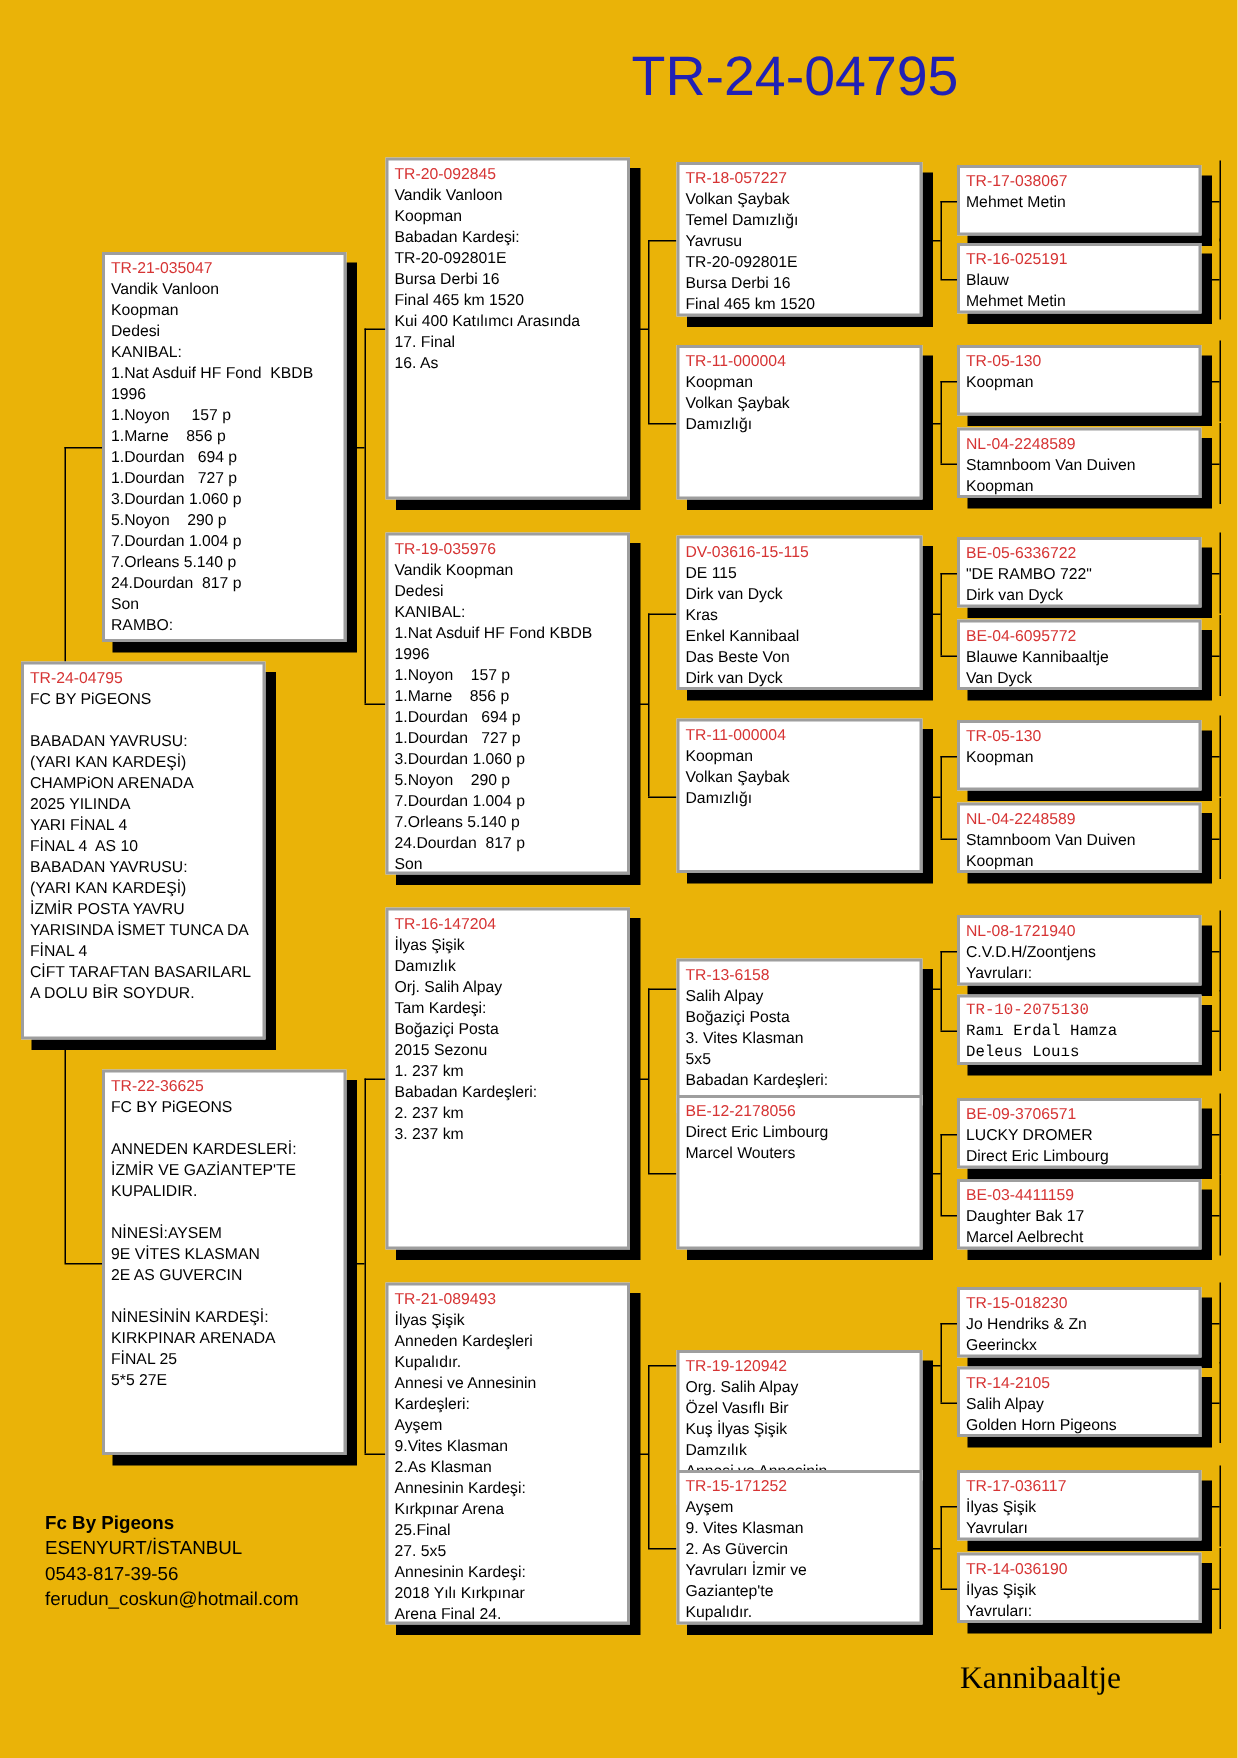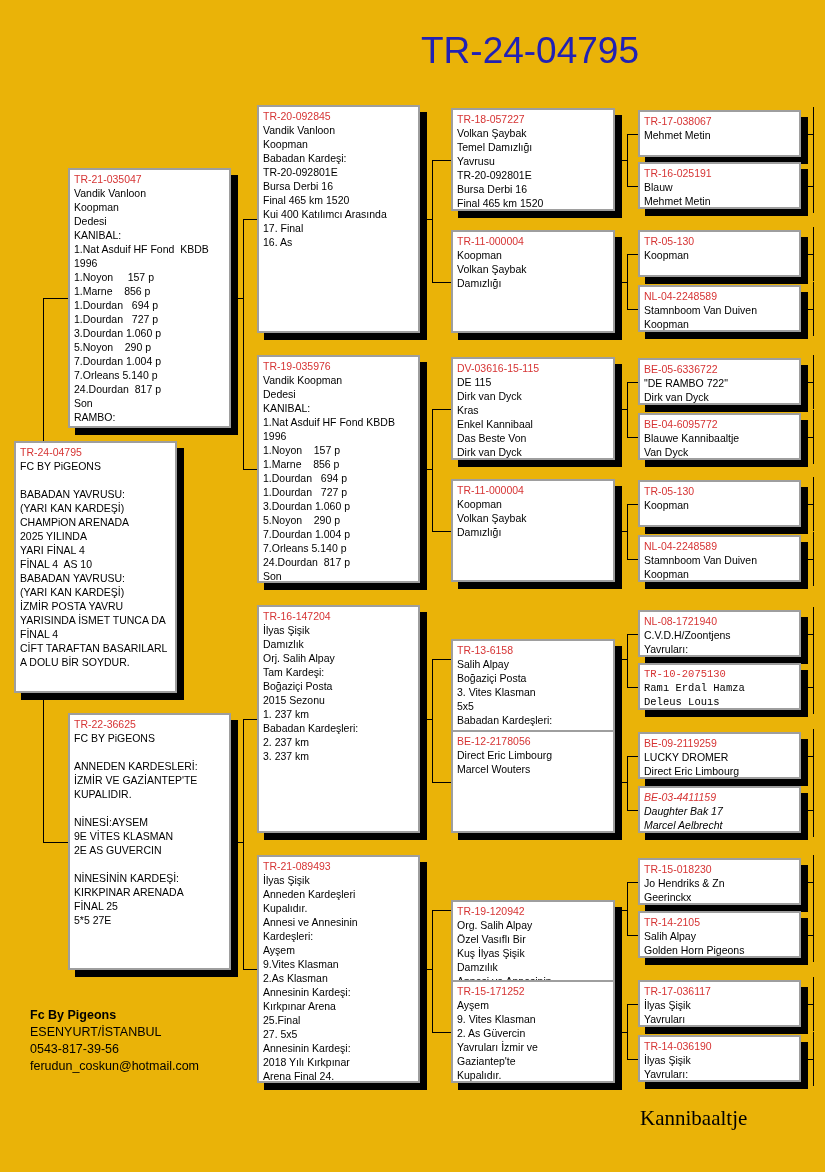--- a/index.html
+++ b/index.html
@@ -175,22 +175,22 @@
       <div class="box" style="left: 638px; top: 110px; width: 163px; height: 47px;"><div class="code">TR-17-038067</div><div class="ln">Mehmet Metin</div></div>
       <div class="box" style="left: 638px; top: 162px; width: 163px; height: 47px;"><div class="code">TR-16-025191</div><div class="ln">Blauw</div><div class="ln">Mehmet Metin</div></div>
       <div class="box" style="left: 638px; top: 230px; width: 163px; height: 47px;"><div class="code">TR-05-130</div><div class="ln">Koopman</div></div>
       <div class="box" style="left: 638px; top: 285px; width: 163px; height: 47px;"><div class="code">NL-04-2248589</div><div class="ln">Stamnboom Van Duiven</div><div class="ln">Koopman</div></div>
       <div class="box" style="left: 638px; top: 358px; width: 163px; height: 47px;"><div class="code">BE-05-6336722</div><div class="ln">"DE RAMBO 722"</div><div class="ln">Dirk van Dyck</div></div>
       <div class="box" style="left: 638px; top: 413px; width: 163px; height: 47px;"><div class="code">BE-04-6095772</div><div class="ln">Blauwe Kannibaaltje</div><div class="ln">Van Dyck</div></div>
       <div class="box" style="left: 638px; top: 480px; width: 163px; height: 47px;"><div class="code">TR-05-130</div><div class="ln">Koopman</div></div>
       <div class="box" style="left: 638px; top: 535px; width: 163px; height: 47px;"><div class="code">NL-04-2248589</div><div class="ln">Stamnboom Van Duiven</div><div class="ln">Koopman</div></div>
       <div class="box" style="left: 638px; top: 610px; width: 163px; height: 47px;"><div class="code">NL-08-1721940</div><div class="ln">C.V.D.H/Zoontjens</div><div class="ln">Yavruları:</div></div>
       <div class="box" style="left: 638px; top: 663px; width: 163px; height: 47px; font-family: Liberation Mono, monospace;"><div class="code">TR-10-2075130</div><div class="ln">Ramı Erdal Hamza</div><div class="ln">Deleus Louıs</div></div>
-      <div class="box" style="left: 638px; top: 732px; width: 163px; height: 47px;"><div class="code">BE-09-2119259</div><div class="ln">LUCKY DROMER</div><div class="ln">Direct Eric Limbourg</div></div>
-      <div class="box" style="left: 638px; top: 786px; width: 163px; height: 47px; font-style: italic;"><div class="code">BE-03-4411159</div><div class="ln">Daughter Bak 17</div><div class="ln">Marcel Aelbrecht</div></div>
+      <div class="box" style="left: 638px; top: 732px; width: 163px; height: 47px;"><div class="code">BE-09-3706571</div><div class="ln">LUCKY DROMER</div><div class="ln">Direct Eric Limbourg</div></div>
+      <div class="box" style="left: 638px; top: 786px; width: 163px; height: 47px;"><div class="code">BE-03-4411159</div><div class="ln">Daughter Bak 17</div><div class="ln">Marcel Aelbrecht</div></div>
       <div class="box" style="left: 638px; top: 858px; width: 163px; height: 47px;"><div class="code">TR-15-018230</div><div class="ln">Jo Hendriks &amp; Zn</div><div class="ln">Geerinckx</div></div>
       <div class="box" style="left: 638px; top: 911px; width: 163px; height: 47px;"><div class="code">TR-14-2105</div><div class="ln">Salih Alpay</div><div class="ln">Golden Horn Pigeons</div></div>
       <div class="box" style="left: 638px; top: 980px; width: 163px; height: 47px;"><div class="code">TR-17-036117</div><div class="ln">İlyas Şişik</div><div class="ln">Yavruları</div></div>
       <div class="box" style="left: 638px; top: 1035px; width: 163px; height: 47px;"><div class="code">TR-14-036190</div><div class="ln">İlyas Şişik</div><div class="ln">Yavruları:</div></div>
     </div>
   <div class="footer">
     <div class="footer-name">Fc By Pigeons</div>
     <div>ESENYURT/İSTANBUL</div>
     <div>0543-817-39-56</div>
     <div>ferudun_coskun@hotmail.com</div>

